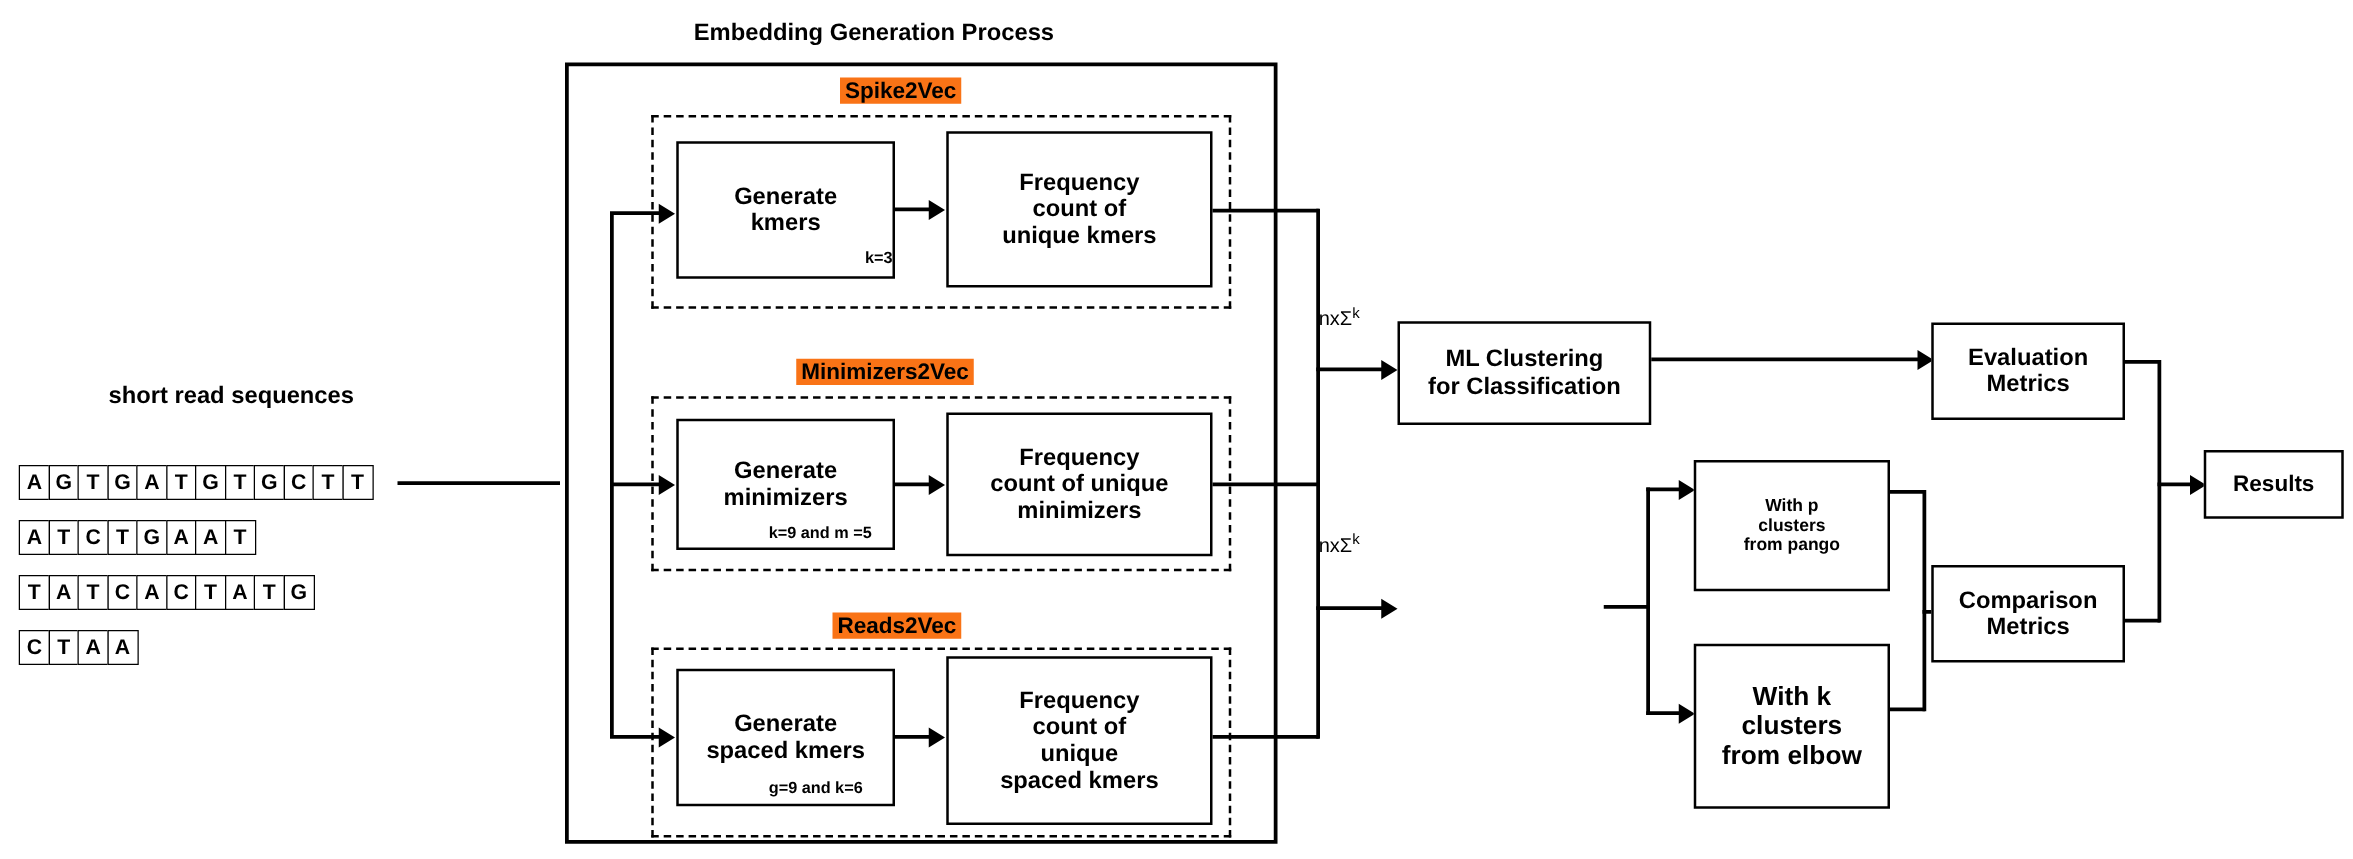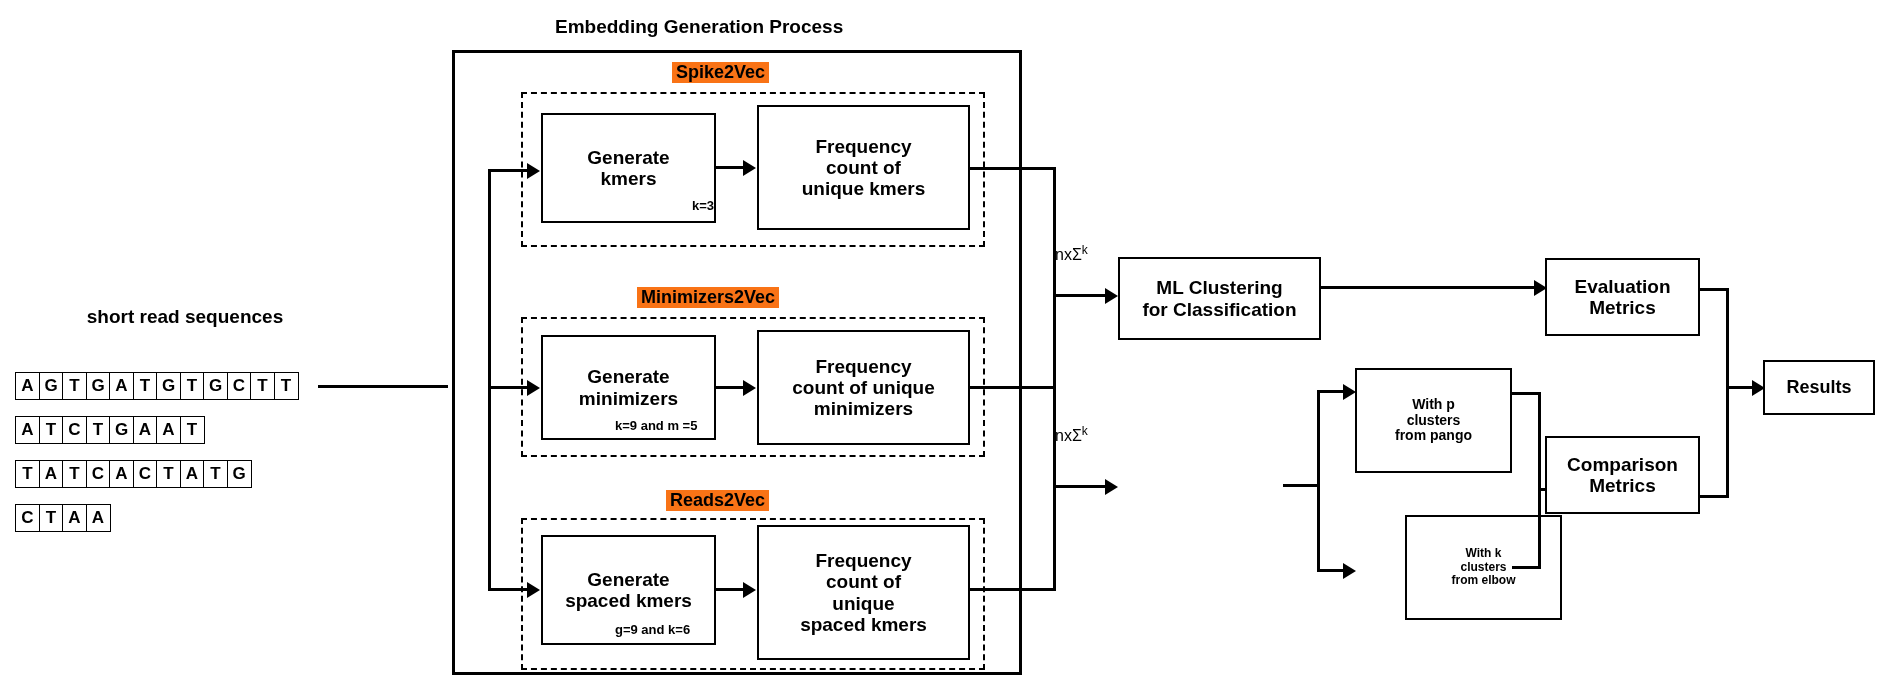--- a/index.html
+++ b/index.html
@@ -180,40 +180,40 @@
   <div class="hline" style="left:1317px;top:390px;width:28px;"></div>
   <div class="arrow" style="left:1343px;top:384px;"></div>
   <div class="hline" style="left:1317px;top:569px;width:28px;"></div>
   <div class="arrow" style="left:1343px;top:563px;"></div>
 
   <div class="box" style="left:1355px;top:340px;width:157px;height:105px;font-size:14px;margin-top:28px;">
     <span style="white-space:pre-line;">With p
 clusters
 from pango</span>
   </div>
-  <div class="box" style="left:1405px;top:515px;width:157px;height:105px;font-size:12px;">
+  <div class="box" style="left:1355px;top:515px;width:157px;height:132px;font-size:21px;">
     <span style="white-space:pre-line;">With k
 clusters
 from elbow</span>
   </div>
 
   <div class="hline" style="left:1512px;top:392px;width:28px;"></div>
   <div class="hline" style="left:1512px;top:566px;width:28px;"></div>
   <div class="vline" style="left:1538px;top:392px;height:177px;"></div>
   <div class="hline" style="left:1538px;top:488px;width:20px;"></div>
   <div class="arrow" style="left:1548px;top:482px;"></div>
 
   <div class="hline" style="left:1321px;top:286px;width:215px;"></div>
   <div class="arrow" style="left:1534px;top:280px;"></div>
 
   <div class="box" style="left:1545px;top:258px;width:155px;height:78px;font-size:19px;">
     <span style="white-space:pre-line;">Evaluation
 Metrics</span>
   </div>
-  <div class="box" style="left:1545px;top:436px;width:155px;height:78px;font-size:19px;">
+  <div class="box" style="left:1545px;top:452px;width:155px;height:78px;font-size:19px;">
     <span style="white-space:pre-line;">Comparison
 Metrics</span>
   </div>
 
   <div class="hline" style="left:1700px;top:288px;width:28px;"></div>
   <div class="hline" style="left:1700px;top:495px;width:28px;"></div>
   <div class="vline" style="left:1726px;top:288px;height:210px;"></div>
   <div class="hline" style="left:1726px;top:386px;width:28px;"></div>
   <div class="arrow" style="left:1752px;top:380px;"></div>
 

